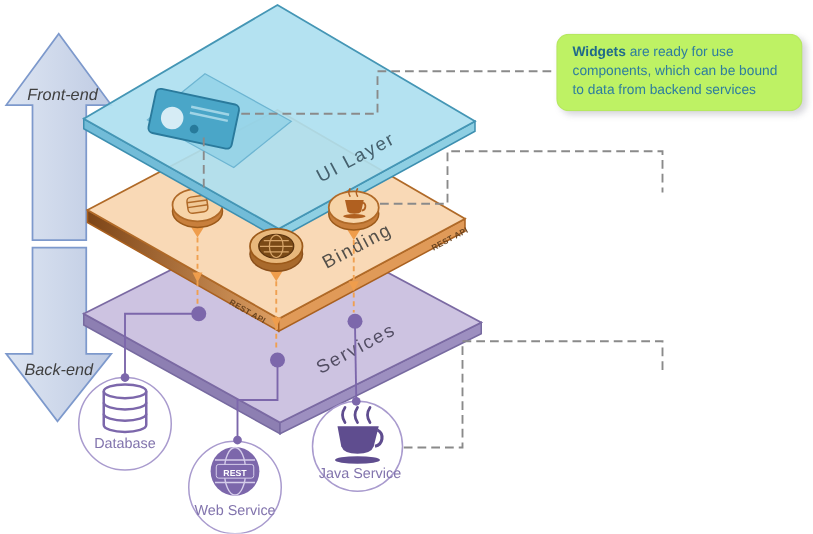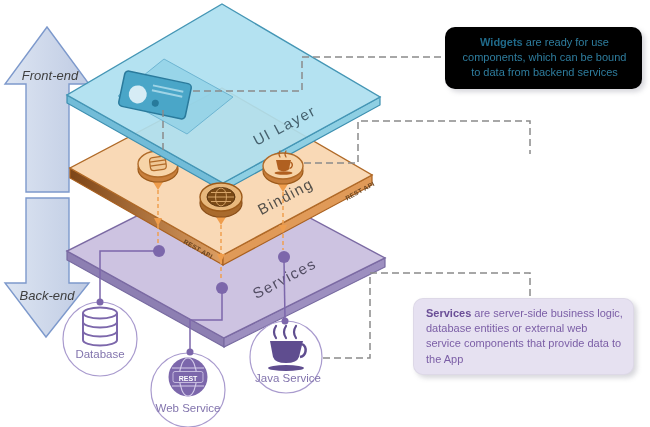--- a/index.html
+++ b/index.html
@@ -3,21 +3,21 @@
 <meta charset="utf-8">
 <style>
   html,body{margin:0;padding:0;background:#fff;}
   .stage{position:relative;width:650px;height:427px;background:#fff;overflow:hidden;
          font-family:"Liberation Sans",sans-serif;}
   .stage svg{position:absolute;left:0;top:0;}
   svg text{font-family:"Liberation Sans",sans-serif;}
   .callout{position:absolute;box-sizing:border-box;border-radius:10px;
            font-size:11px;line-height:1.38;padding:7px 10px 7px 12px;
            box-shadow:3px 3px 5px rgba(110,110,130,.28);border:1px solid rgba(0,0,0,.04);}
-  .callout-widgets{left:445px;top:27px;width:197px;min-height:60px;background:#000000;color:#2e7d9e;text-align:center;}
+  .callout-widgets{left:445px;top:27px;width:197px;min-height:60px;background:#bef264;color:#2e7d9e;}
   .callout-widgets b{color:#1f6a8a;}
   .callout-variables{left:415px;top:155px;width:228px;min-height:62px;background:#fbe7d2;color:#c05a1e;}
   .callout-variables b{color:#a84b12;}
   .callout-services{left:413px;top:298px;width:221px;min-height:72px;background:#e6e1f1;color:#7b5ea6;}
   .callout-services b{color:#6a4e96;}
   .arrow-label{font-style:italic;font-size:13px;fill:#3f3f3f;}
   .layer-label{font-size:15px;letter-spacing:1.5px;}
   .edge-label{font-size:6.5px;font-weight:bold;fill:#6a4420;letter-spacing:.3px;}
   .node-label{font-size:11.5px;fill:#8274ad;}
 </style>
@@ -184,14 +184,13 @@
     <path d="M193,91 H302 V57 H444"></path>
     <path d="M163,110 V150"></path>
     <path d="M304,163 H358 V121 H530 V154"></path>
     <path d="M323,358 H370 V273 H530 V297"></path>
   </g>
 </svg>
 
 <div class="callout callout-widgets"><b>Widgets</b><span> are ready for use components, which can be bound to data from backend services</span></div>
 
 
-<div class="callout callout-services"><b>Services</b><span> are server-side business logic, database entities or external web service components that provide data to the App</span></div>
 </div>
 
 </body></html>

